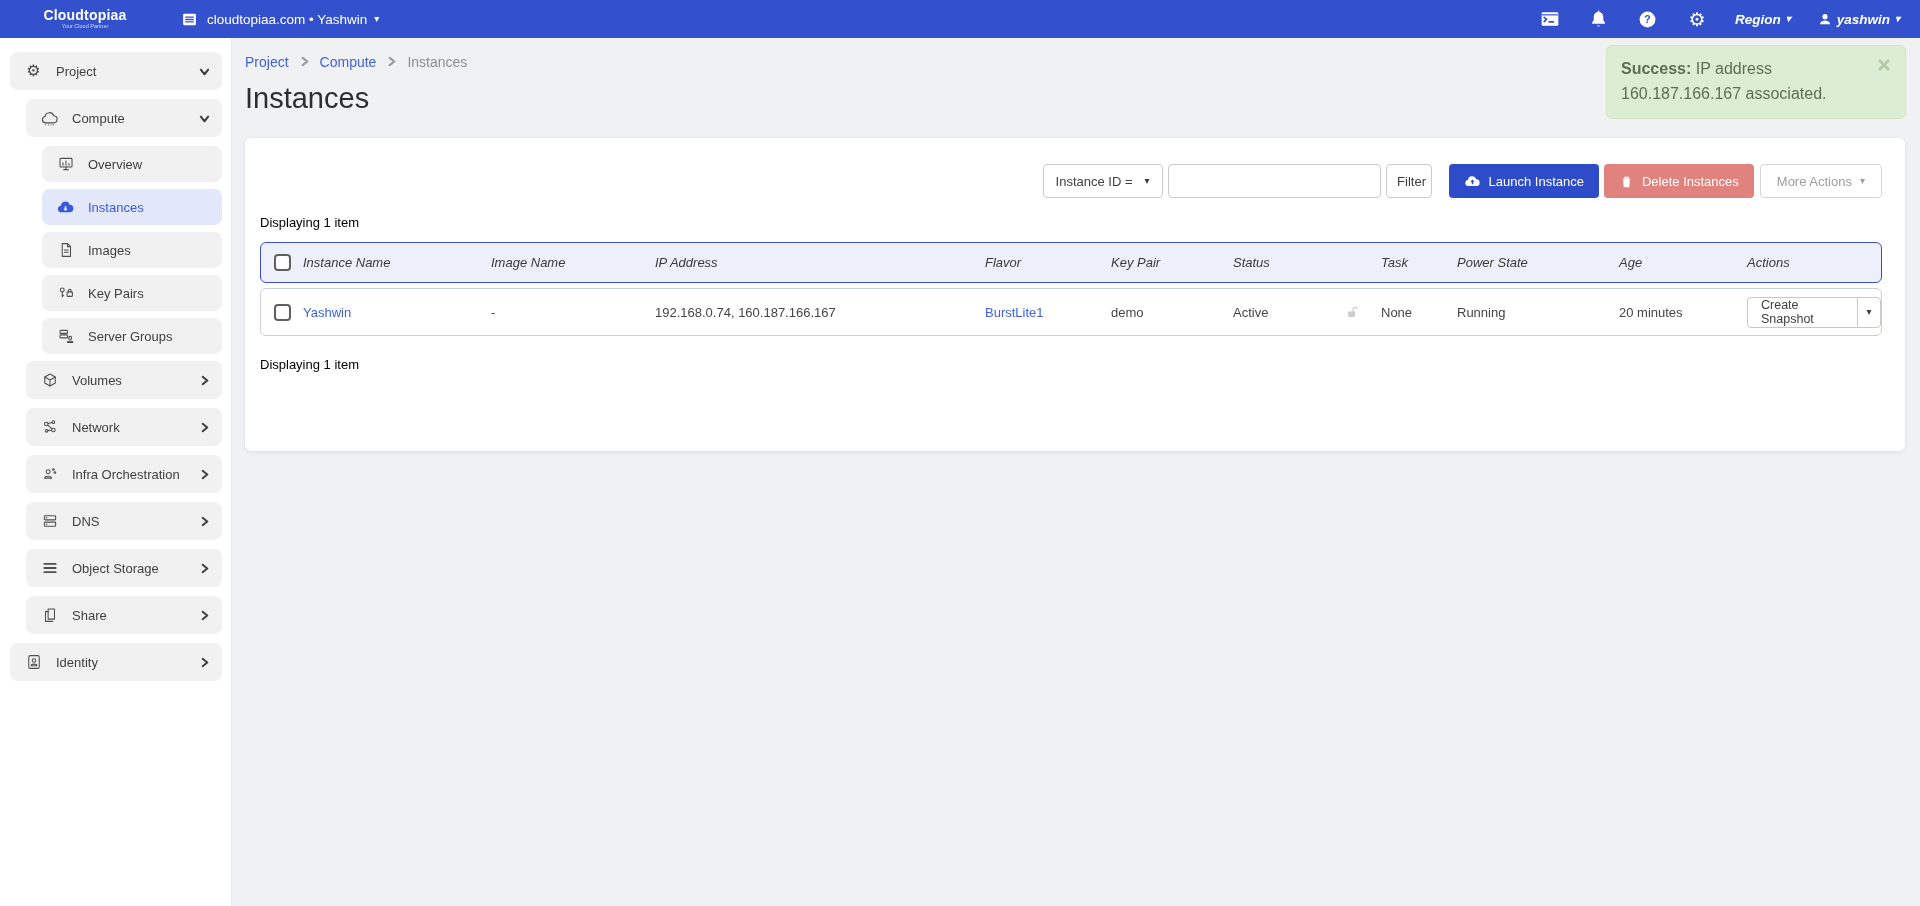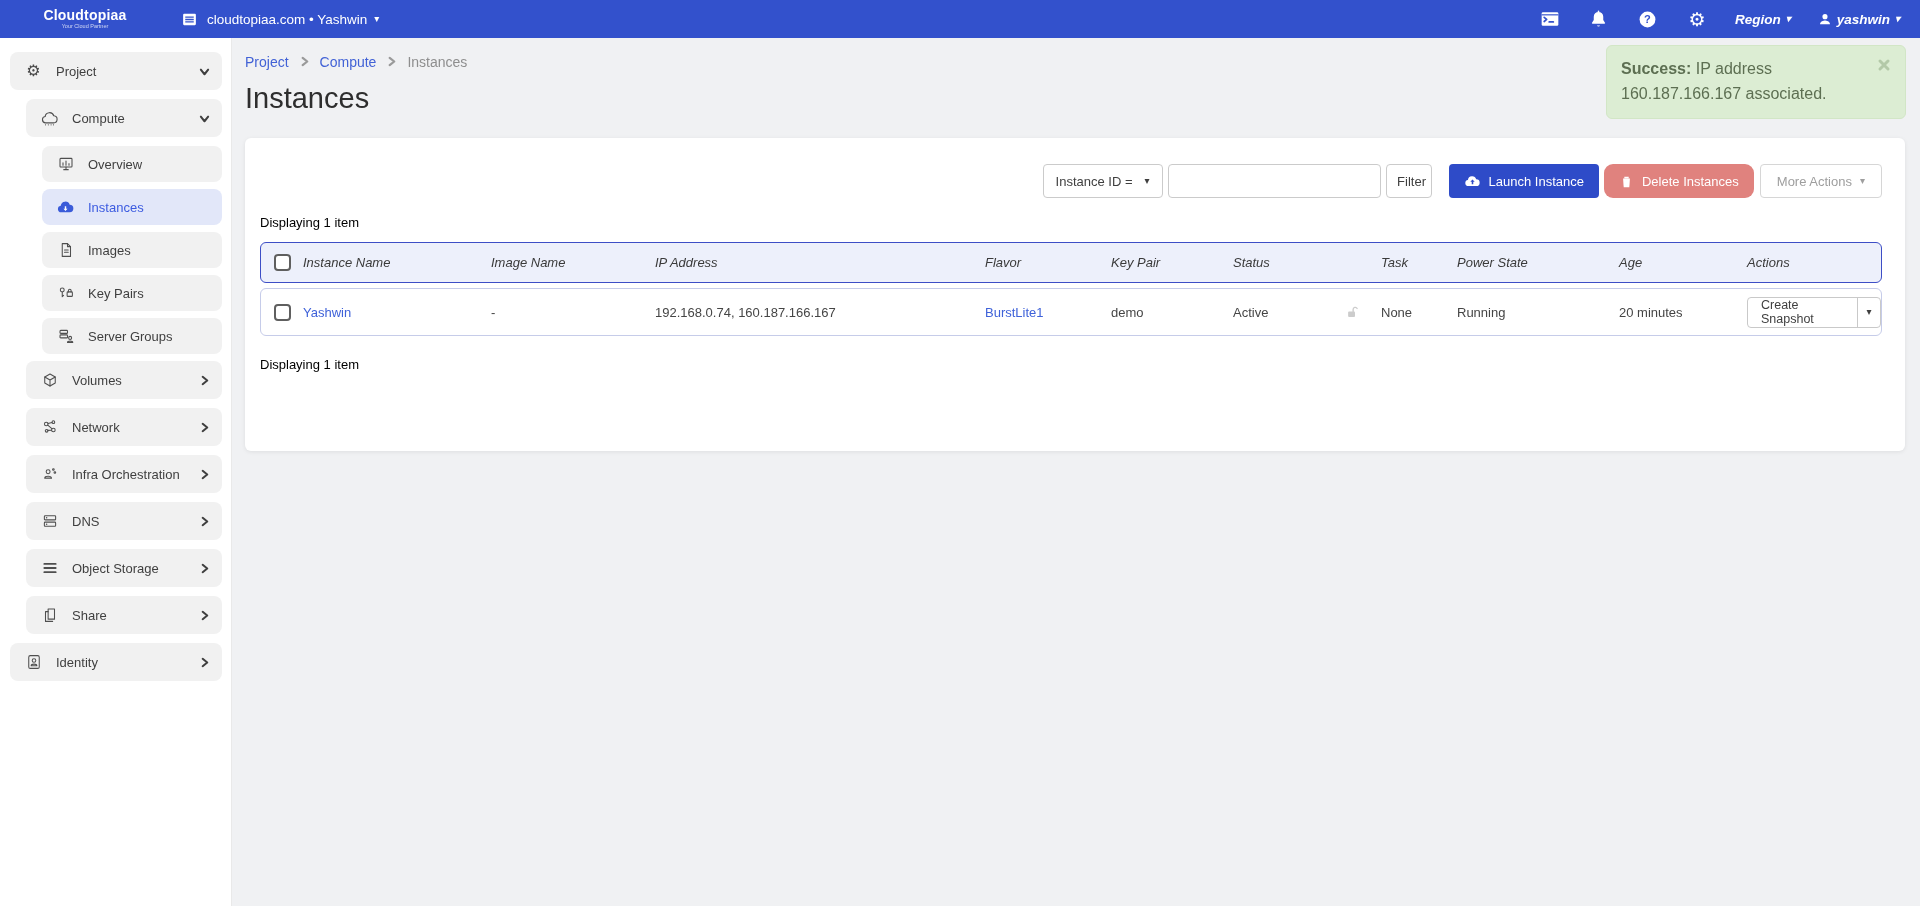--- a/index.html
+++ b/index.html
@@ -55,21 +55,21 @@
   .card { margin-top:23px; background:#fff; border-radius:6px; box-shadow:0 1px 4px rgba(0,0,0,.08); min-height:313px; padding:26px 23px 0 15px; }
 
   
   .filter-row { display:flex; justify-content:flex-end; align-items:center; }
   .btn { height:34px; border-radius:4px; font-size:13px; display:inline-flex; align-items:center; justify-content:center; cursor:pointer; border:1px solid transparent;padding-left:6px; }
   .btn-outline { background:#fff; border-color:#cbcbcb; color:#3f3f3f; }
   .field-drop { padding:0 12px; gap:12px; margin-right:5px; }
   .filter-input { width:213px; height:34px; border:1px solid #cbcbcb; border-radius:4px; margin-right:5px; padding:0 10px; font-size:13px; outline:none; }
   .btn-filter { width:46px; margin-right:17px; }
   .btn-launch { background:#2e4bc8; color:#fff; padding:0 14px; gap:8px; font-weight:500; margin-right:5px; }
-  .btn-delete { background:#e0827e; color:#fff; padding:0 14px; gap:8px; font-weight:500; margin-right:6px;border-radius:9px; }
+  .btn-delete { background:#e0827e; color:#fff; padding:0 14px; gap:8px; font-weight:500; margin-right:6px; }
   .btn-more { color:#9e9e9e; border-color:#d6d6d6; padding:0 16px; gap:8px; }
 
   .count-line { font-size:13px; color:#000000; margin-top:17px; }
 
   
   .tbl-grid { display:grid; grid-template-columns:42px 188px 164px 330px 126px 122px 90px 58px 76px 162px 128px 1fr; align-items:center; }
   .tbl-head { margin-top:12px; height:41px; background:#edf0fb; border:1.5px solid #3d4ec6; border-radius:6px; font-size:13px; color:#3a3a3a;font-style:italic; }
   .tbl-row { margin-top:5px; height:48px; background:#fff; border:1px solid #c6cce9; border-radius:6px; font-size:13px; color:#454545; }
   .cell-check { padding-left:13px; }
   .checkbox { width:17px; height:17px; border:2px solid #5f5f5f; border-radius:4px; background:#fff; cursor:pointer; }

